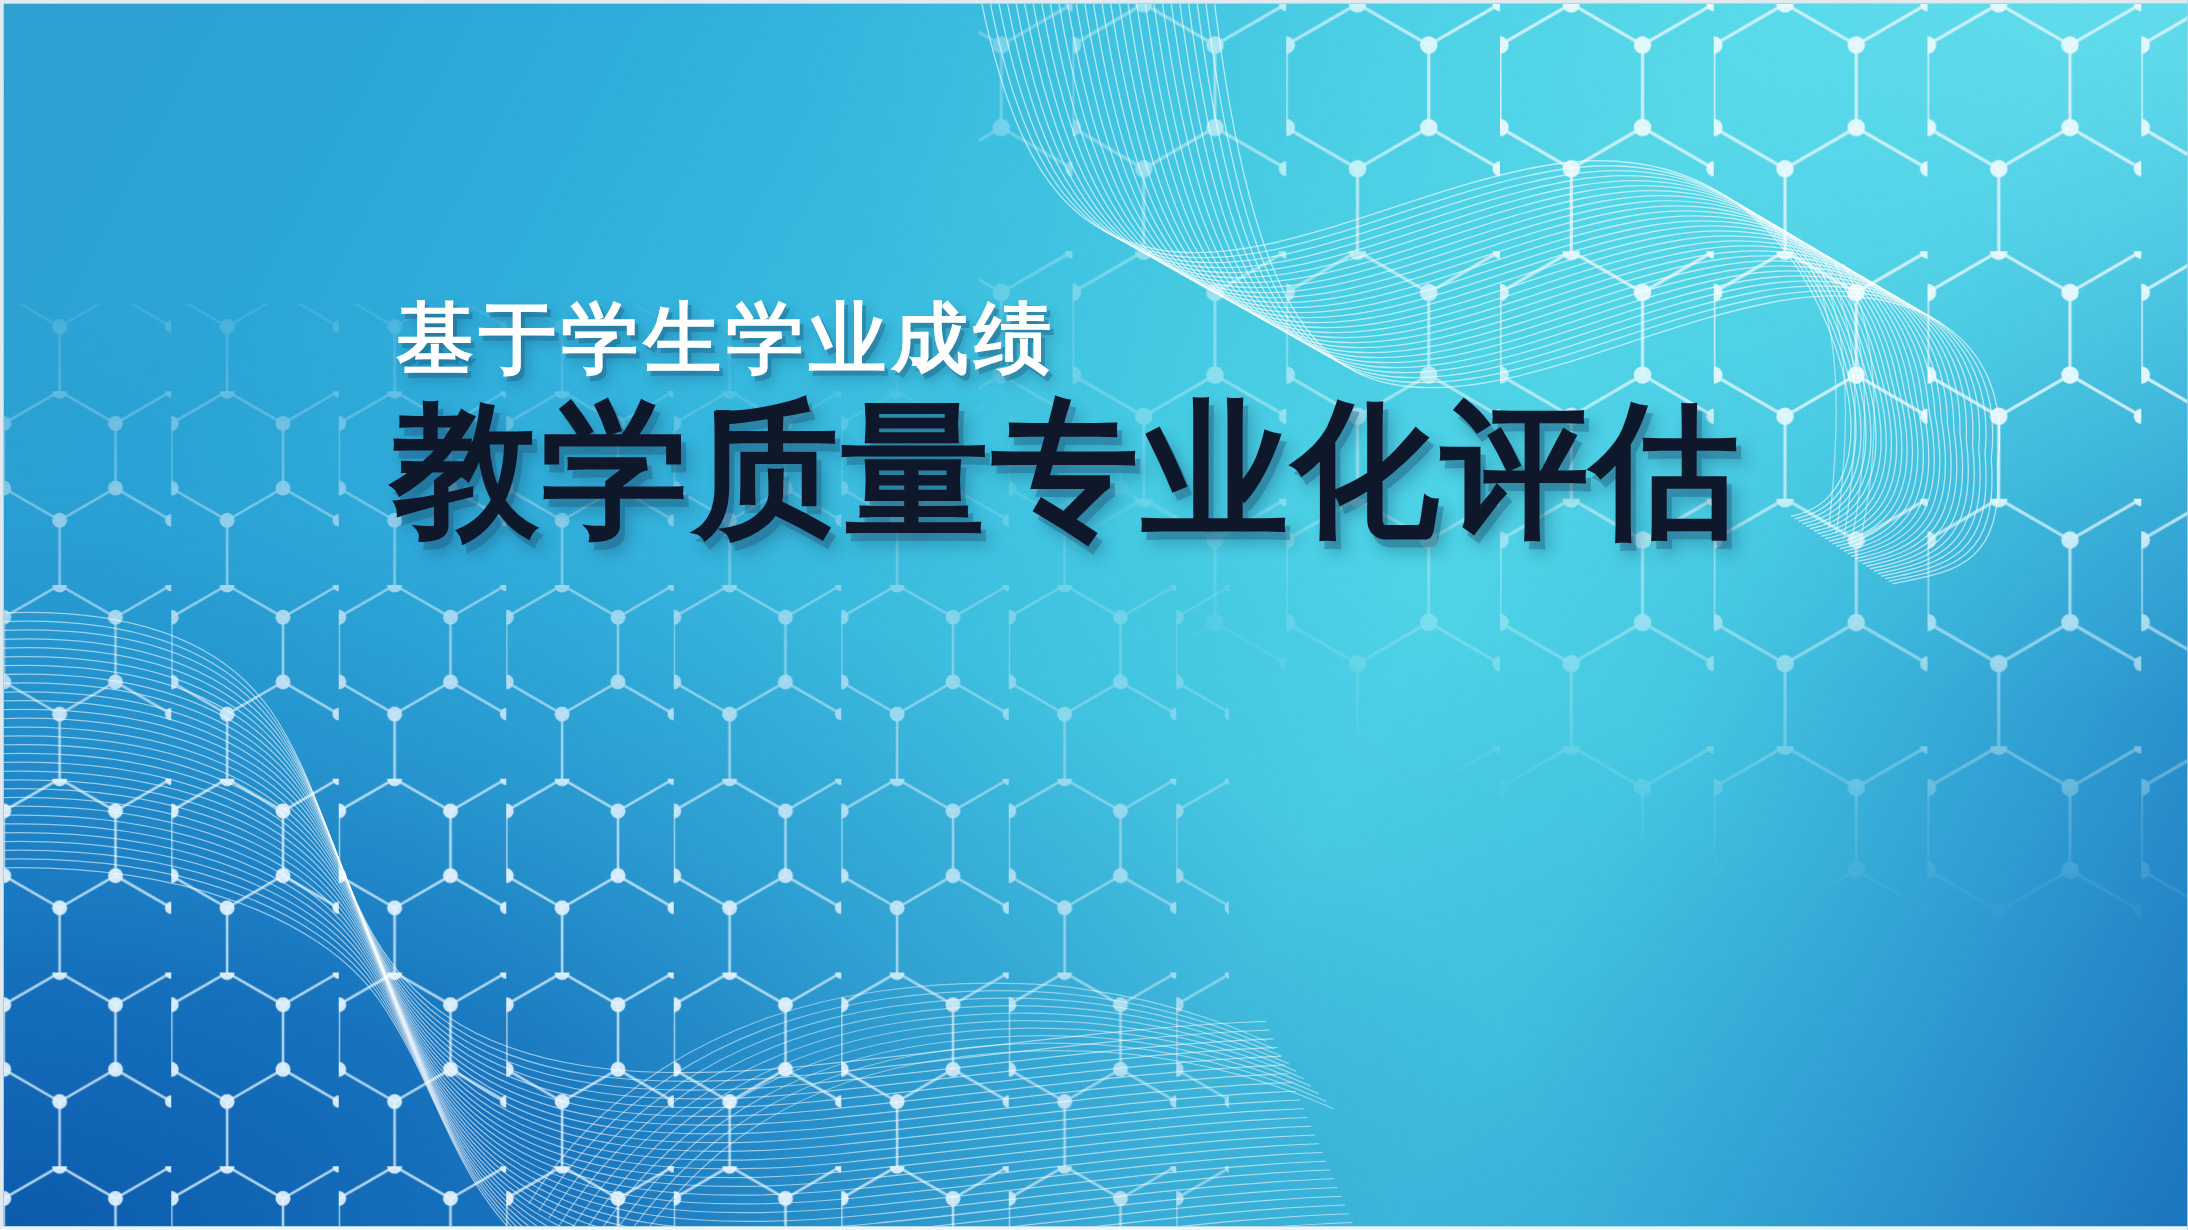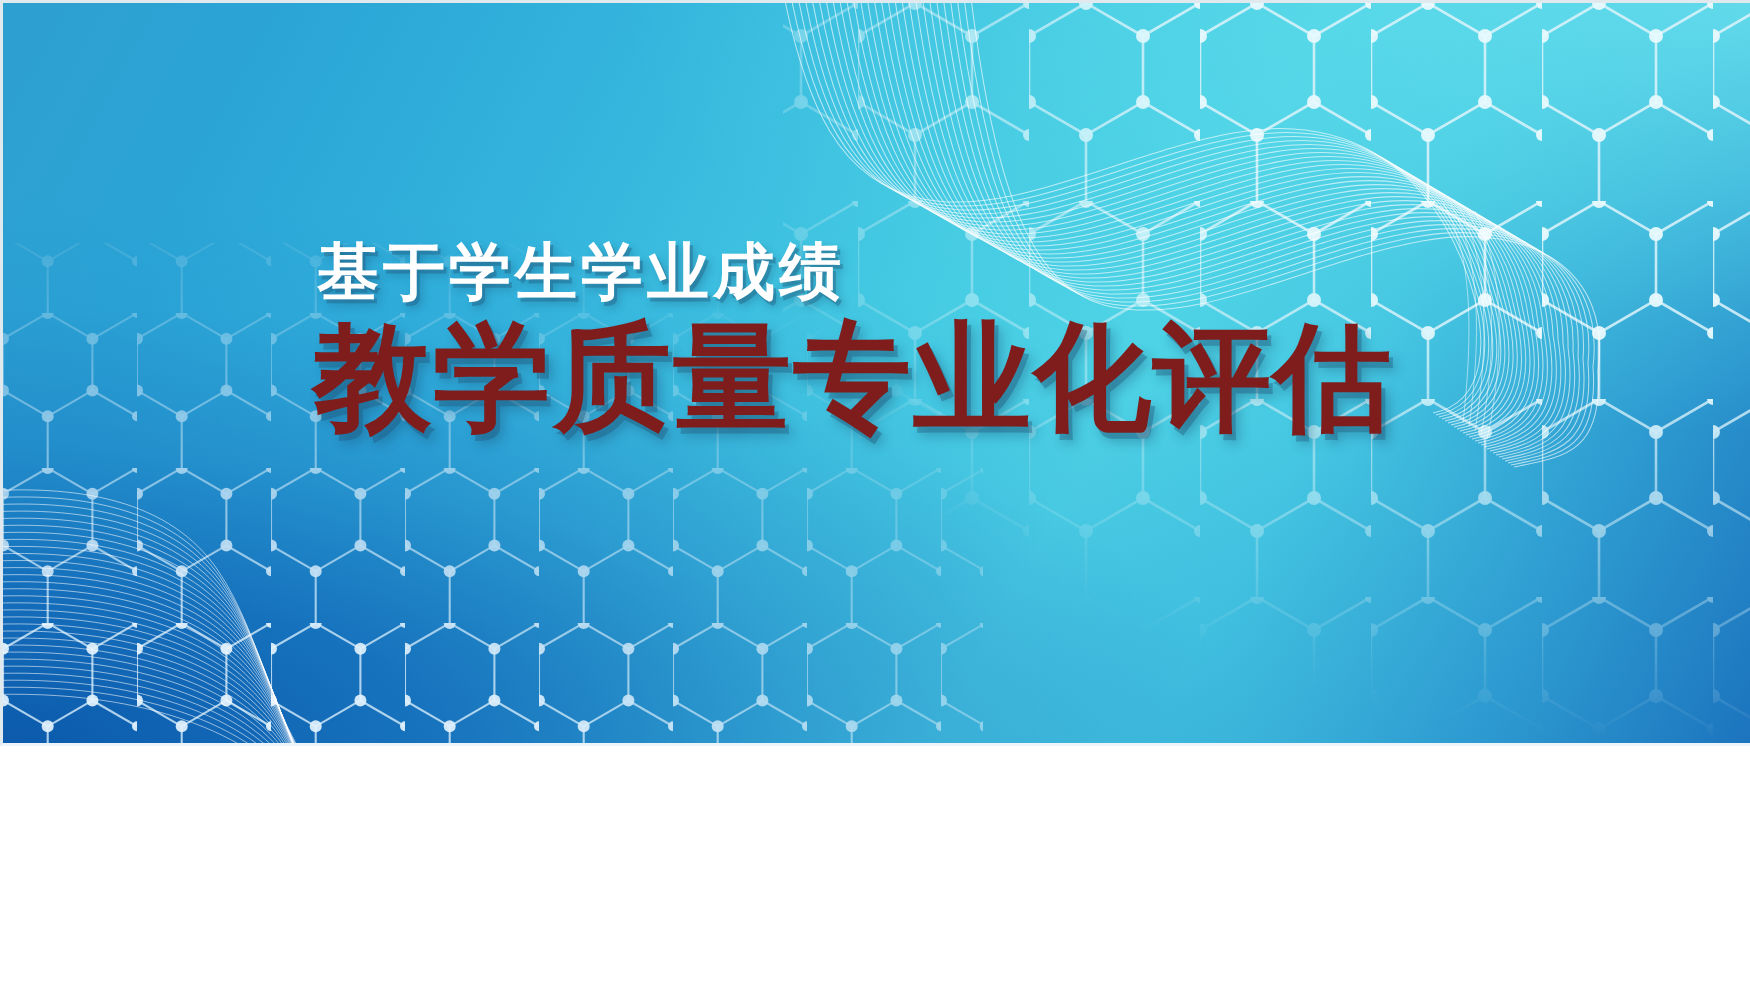--- a/index.html
+++ b/index.html
@@ -8,21 +8,21 @@
     padding: 0;
     background: #ffffff;
   }
   body {
     font-family: "Liberation Sans", "DejaVu Sans", sans-serif;
   }
 
   #slide {
     position: relative;
     width: 1750px;
-    height: 746px;
+    height: 984px;
     overflow: hidden;
     box-sizing: border-box;
     border-top: 3px solid #dfe9ee;
     border-left: 3px solid #dfe9ee;
     border-bottom: 3px solid #eef4f7;
     background: #2aa4d4;
   }
 
   
   .bg-base {
@@ -99,21 +99,21 @@
     text-shadow:
       3px 4px 0 rgba(32,86,120,0.38),
       5px 6px 9px rgba(20,60,95,0.30);
     white-space: nowrap;
     margin: 0 0 12px 4px;
   }
   .title {
     font-size: 118px;
     font-weight: 700;
     line-height: 1.04;
-    color: #7f1d1d;
+    color: #0f172a;
     letter-spacing: 2px;
     text-shadow:
       4px 6px 0 rgba(32,86,120,0.38),
       7px 9px 12px rgba(18,58,92,0.32);
     white-space: nowrap;
     margin: 0;
   }
 </style>
 </head>
 <body>

